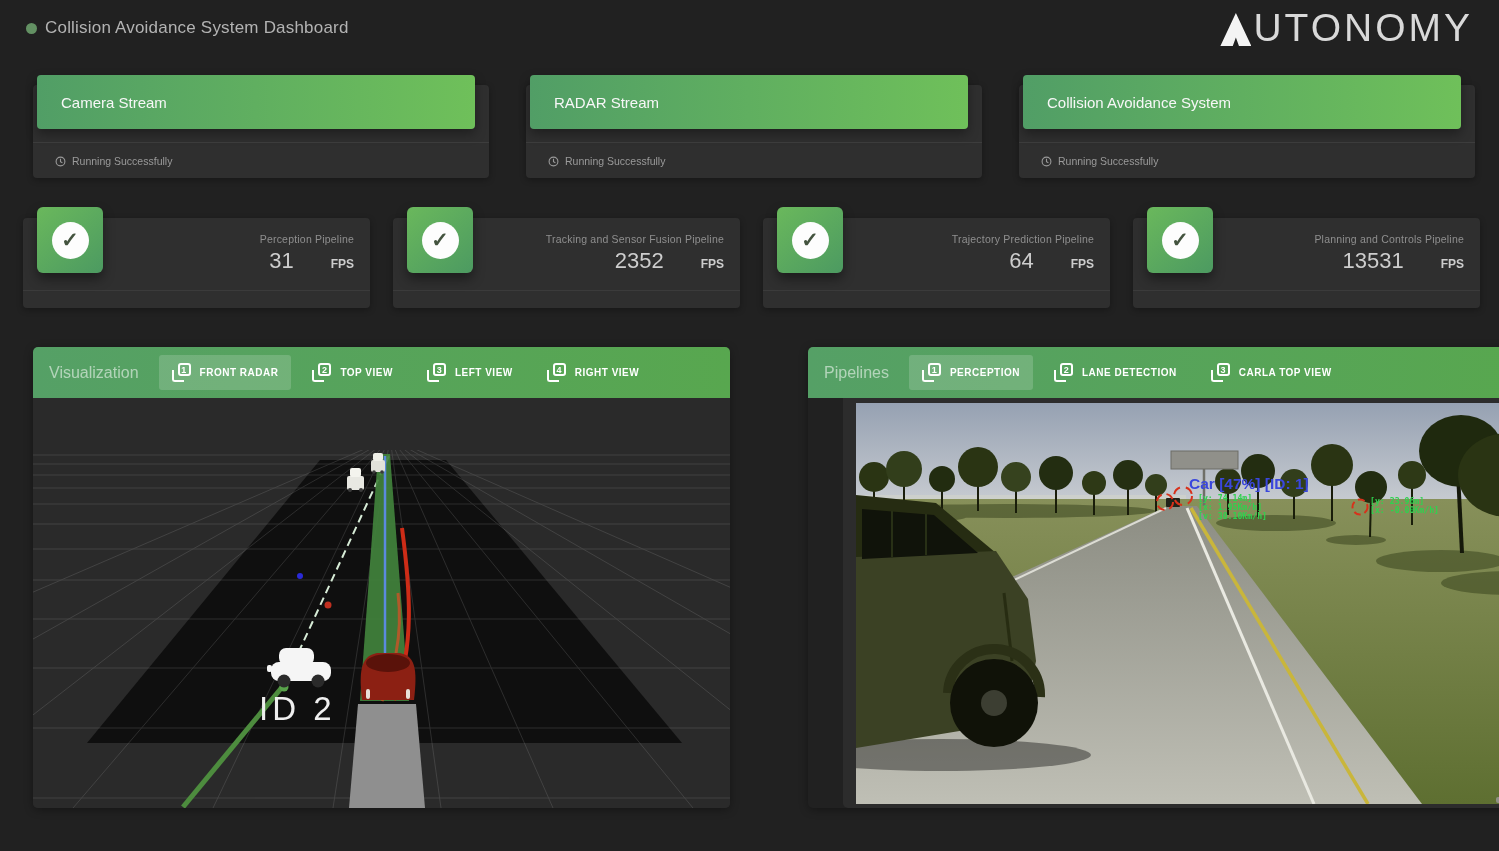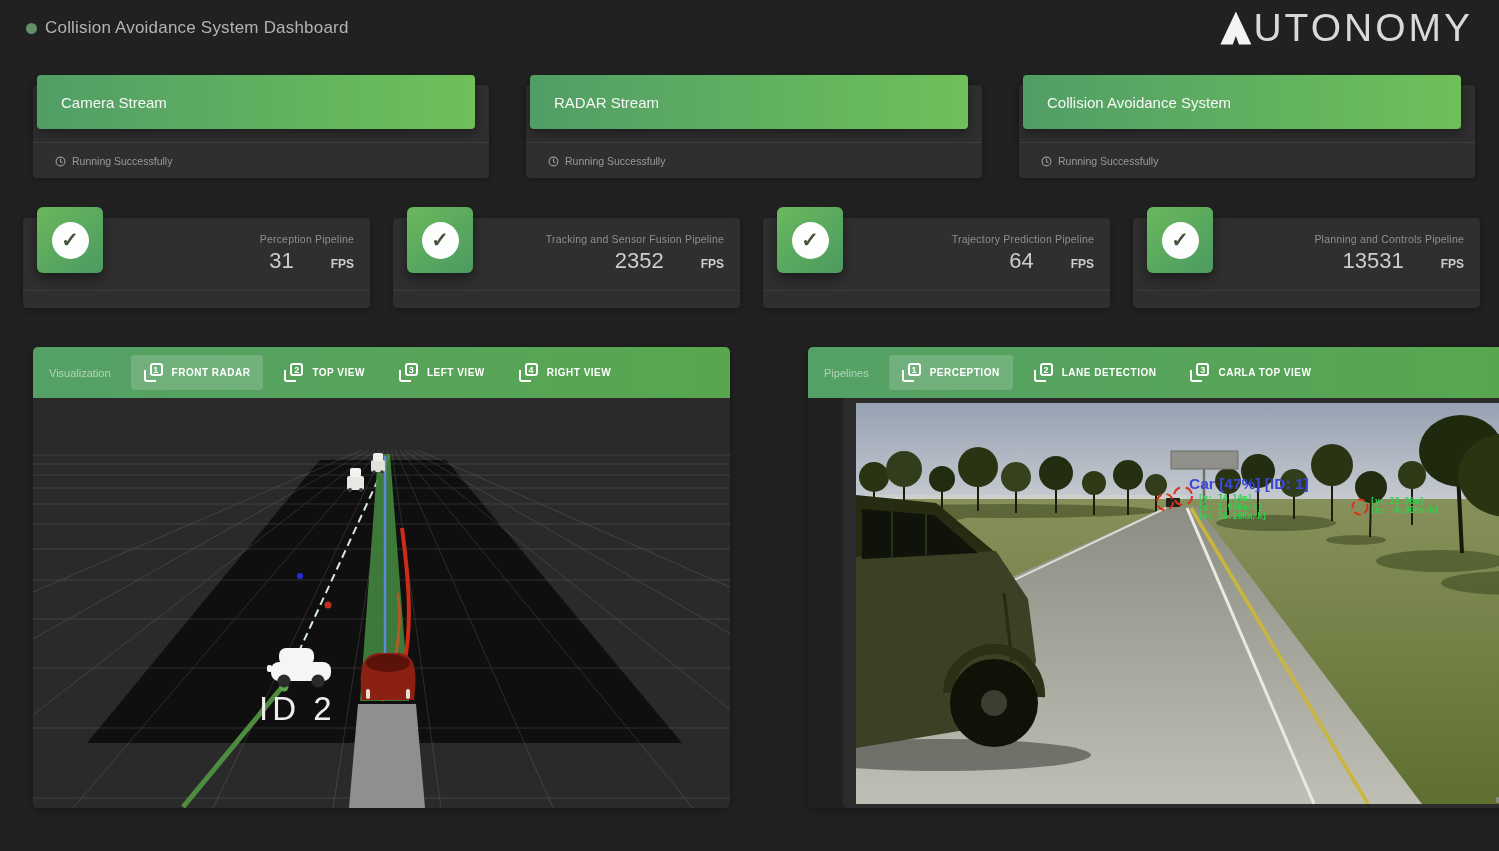--- a/index.html
+++ b/index.html
@@ -4,21 +4,21 @@
 <style>
   * { margin:0; padding:0; box-sizing:border-box; }
   html,body { background:#1c1c1c; }
   body { font-family:"Liberation Sans", sans-serif; }
   .app { position:relative; width:1499px; height:851px; background:#212121; overflow:hidden; }
 
   
   .topbar { position:absolute; top:0; left:0; right:0; height:62px; }
   .status-dot { position:absolute; left:26px; top:23px; width:11px; height:11px; border-radius:50%; background:#639163; }
   .page-title { position:absolute; left:45px; top:18px; font-size:17px; color:#b3b3b3; letter-spacing:.2px; }
-  .logo { position:absolute; right:26px; top:10px; display:flex; align-items:center; }
+  .logo { position:absolute; right:26px; top:10px; display:flex; align-items:flex-end; }
   .logo-a { display:inline-block; width:31px; height:33px; margin-right:2px; background:#f4f4f4;
             clip-path:polygon(50% 0%,100% 100%,60% 100%,50% 74%,40% 100%,0% 100%); }
   .logo-a span { color:transparent; font-size:10px; }
   .logo-rest { font-size:39px; line-height:36px; color:#d9d9d9; letter-spacing:3px; }
 
   
   .row-streams { position:absolute; left:33px; right:24px; top:85px; height:93px;
                  display:grid; grid-template-columns:repeat(3,1fr); gap:37px; }
   .stream-card { position:relative; background:#2f2f2f; border-radius:4px; box-shadow:0 2px 6px rgba(0,0,0,.3);padding-left:48px; }
   .stream-head { position:absolute; top:-10px; left:4px; right:14px; height:54px; border-radius:4px;
@@ -45,21 +45,21 @@
   .fps-num { font-size:22px;text-align:right; }
   .fps-unit { font-size:12px; font-weight:bold; margin-left:5px;padding-left:32px; }
   .pipe-divider { position:absolute; left:0; right:0; bottom:17px; height:1px; background:rgba(255,255,255,.06); }
 
   
   .panel { position:absolute; top:347px; height:461px; border-radius:5px; box-shadow:0 2px 8px rgba(0,0,0,.35); }
   .panel-viz { left:33px; width:697px; }
   .panel-cam { left:808px; width:710px; }
   .panel-head { height:51px; border-radius:5px 5px 0 0; background:linear-gradient(90deg,#55a066,#58a74f);
                 display:flex; align-items:center; padding:0 16px; }
-  .panel-label { font-size:11px; color:rgba(255,255,255,.55); margin-right:20px; }
+  .panel-label { font-size:16px; color:rgba(255,255,255,.55); margin-right:20px; }
   .pbtn { display:flex; align-items:center; gap:9px; padding:8px 13px; margin-right:8px; border-radius:3px;
           color:#fff; font-size:10px; font-weight:bold; letter-spacing:.5px; cursor:pointer; white-space:nowrap; }
   .pbtn.active { background:rgba(255,255,255,.17); }
   .filt { position:relative; width:19px; height:19px; flex:none; }
   .filt::after { content:""; position:absolute; left:0; bottom:0; width:10px; height:10px;
                  border-left:2px solid #fff; border-bottom:2px solid #fff; border-bottom-left-radius:3px; }
   .filt-num { position:absolute; top:0; right:0; width:13px; height:13px; border:2px solid #fff; border-radius:3px;
               font-size:9px; font-weight:bold; color:#fff; display:flex; align-items:center; justify-content:center; }
   .panel-body { height:410px; background:#2a2a2a; border-radius:0 0 5px 5px; overflow:hidden; position:relative; }
   .panel-cam .panel-body { background:#2c2c2c; padding:5px 13px 4px;margin-left:35px; }

